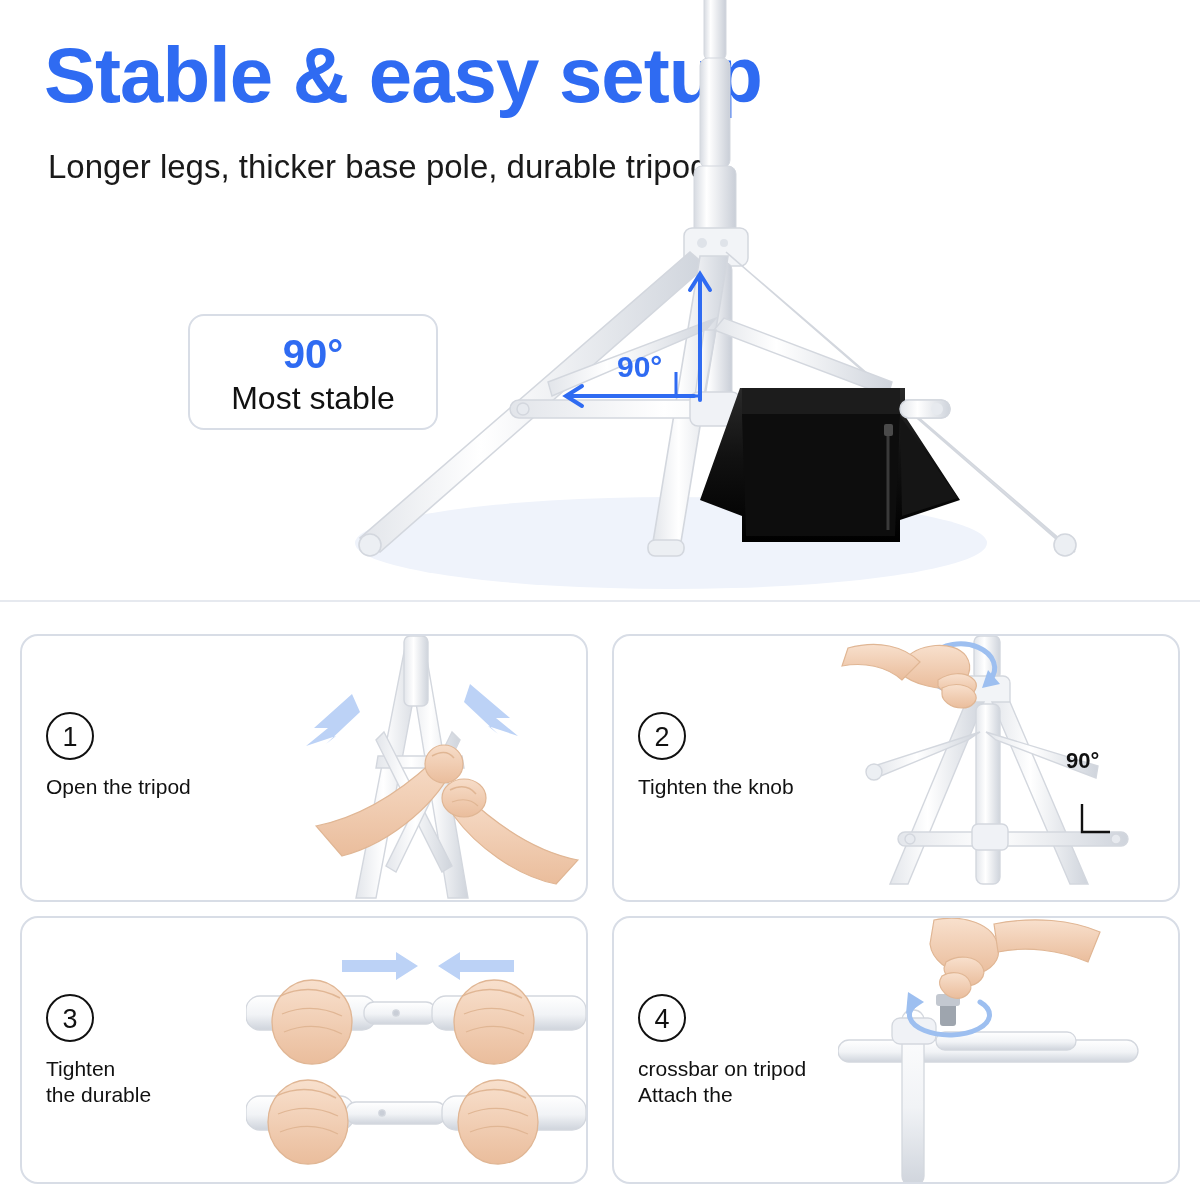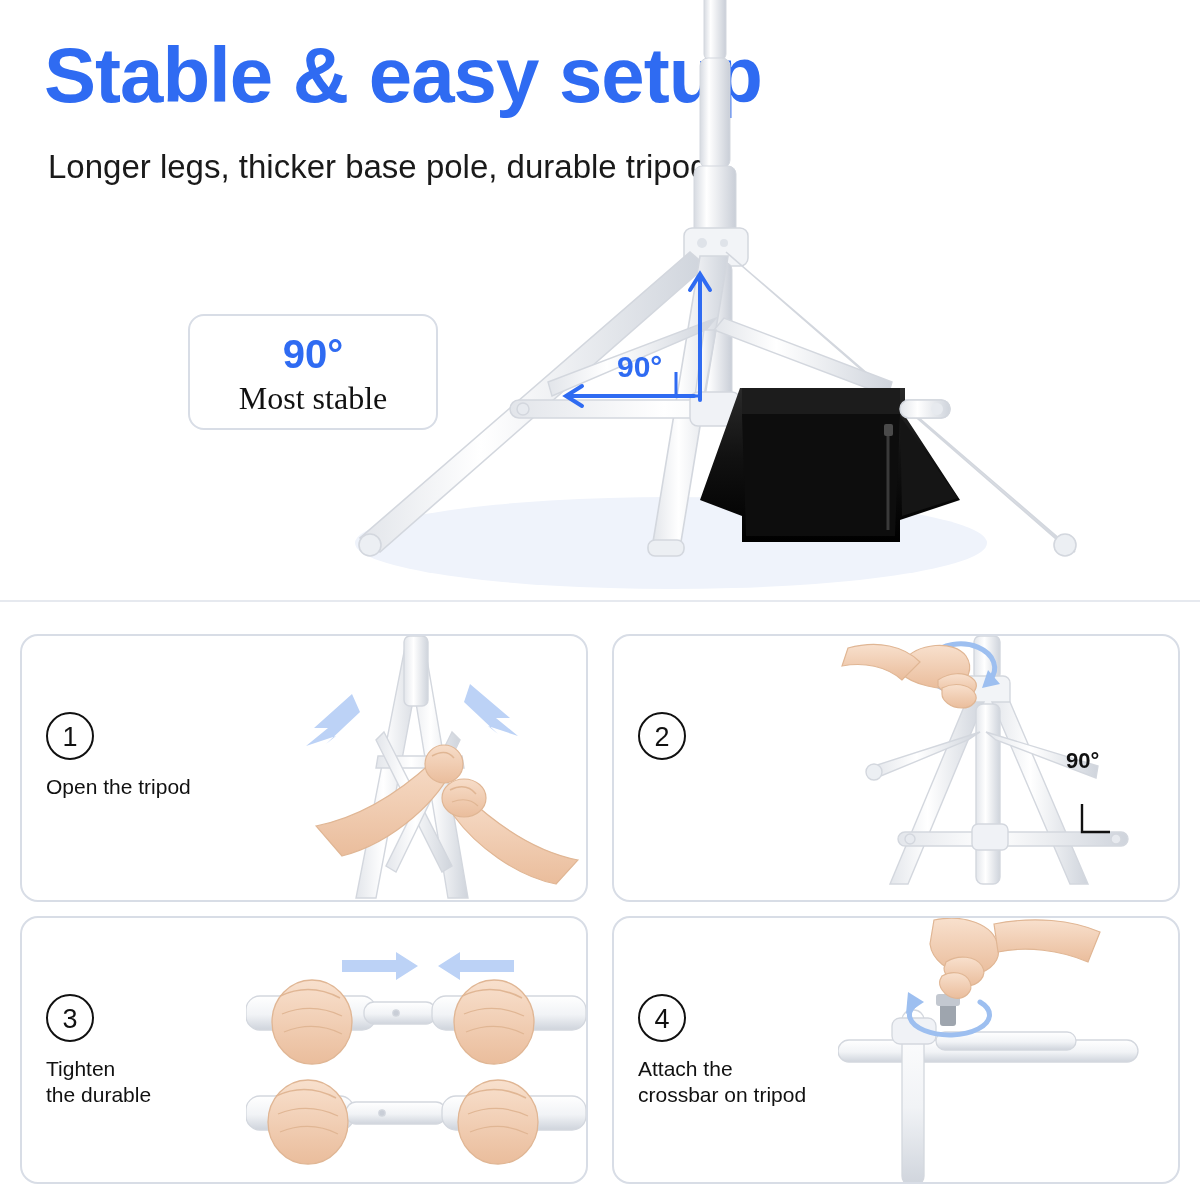--- a/index.html
+++ b/index.html
@@ -77,21 +77,20 @@
     font-weight: bold;
     color: #2f6bf2;
   }
   .callout-label {
     position: absolute;
     left: 0; top: 64px;
     width: 100%;
     text-align: center;
     font-size: 32px;
     color: #111111;
-    font-family: Liberation Serif, serif;
   }
 
   .angle-label-hero {
     position: absolute;
     left: 617px;
     top: 350px;
     font-size: 30px;
     font-weight: bold;
     color: #2f6bf2;
     z-index: 7;
@@ -360,20 +359,21 @@
 
       <g>
         <path d="M64,26 C80,6 116,4 128,20 C136,32 130,46 118,50 C104,56 74,48 64,38 Z" fill="url(#sk2)" stroke="#e0b694" stroke-width="1.2"></path>
         <path d="M100,44 C112,36 126,36 134,42 C142,48 138,58 128,60 C116,62 104,56 100,50 Z" fill="url(#sk2)" stroke="#e0b694" stroke-width="1.2"></path>
         <path d="M104,52 C116,46 130,48 136,56 C142,64 134,72 124,72 C112,72 104,64 104,58 Z" fill="url(#sk2)" stroke="#e0b694" stroke-width="1.2"></path>
         <path d="M10,12 C40,4 66,10 82,26 L64,44 C48,30 26,26 4,30 Z" fill="url(#sk2)" stroke="#e0b694" stroke-width="1.2"></path>
       </g>
     </svg>
     <div class="angle-label-card">90°</div>
     <div class="step-num">2</div>
+    <div class="step-text">Tighten the knob</div>
   </div>
 
   <div class="card c3">
     <svg class="card-art" viewBox="0 0 340 268">
       <defs>
         <linearGradient id="t3" x1="0" y1="0" x2="0" y2="1">
           <stop offset="0%" stop-color="#ffffff"></stop>
             <stop offset="55%" stop-color="#f1f3f6"></stop>
             <stop offset="100%" stop-color="#cfd4dc"></stop>
         </linearGradient>
@@ -462,18 +462,18 @@
 
       <g>
         <path d="M96,2 C126,-4 156,6 160,28 C164,46 146,58 128,56 C110,54 94,42 92,26 Z" fill="url(#sk4)" stroke="#e0b694" stroke-width="1.2"></path>
         <path d="M108,44 C120,36 138,38 144,48 C150,58 140,68 128,68 C116,68 106,58 106,50 Z" fill="url(#sk4)" stroke="#e0b694" stroke-width="1.2"></path>
         <path d="M104,58 C114,52 128,54 132,64 C136,74 126,82 116,80 C106,78 100,68 102,62 Z" fill="url(#sk4)" stroke="#e0b694" stroke-width="1.2"></path>
         <path d="M156,6 C196,-2 234,2 262,14 L250,44 C222,32 188,28 160,34 Z" fill="url(#sk4)" stroke="#e0b694" stroke-width="1.2"></path>
       </g>
     </svg>
     <div class="step-num">4</div>
     <div class="step-text">
+      <div>crossbar on tripod</div>
       <div>Attach the</div>
-      <div>crossbar on tripod</div>
     </div>
   </div>
 
 </div>
 
 </body></html>

